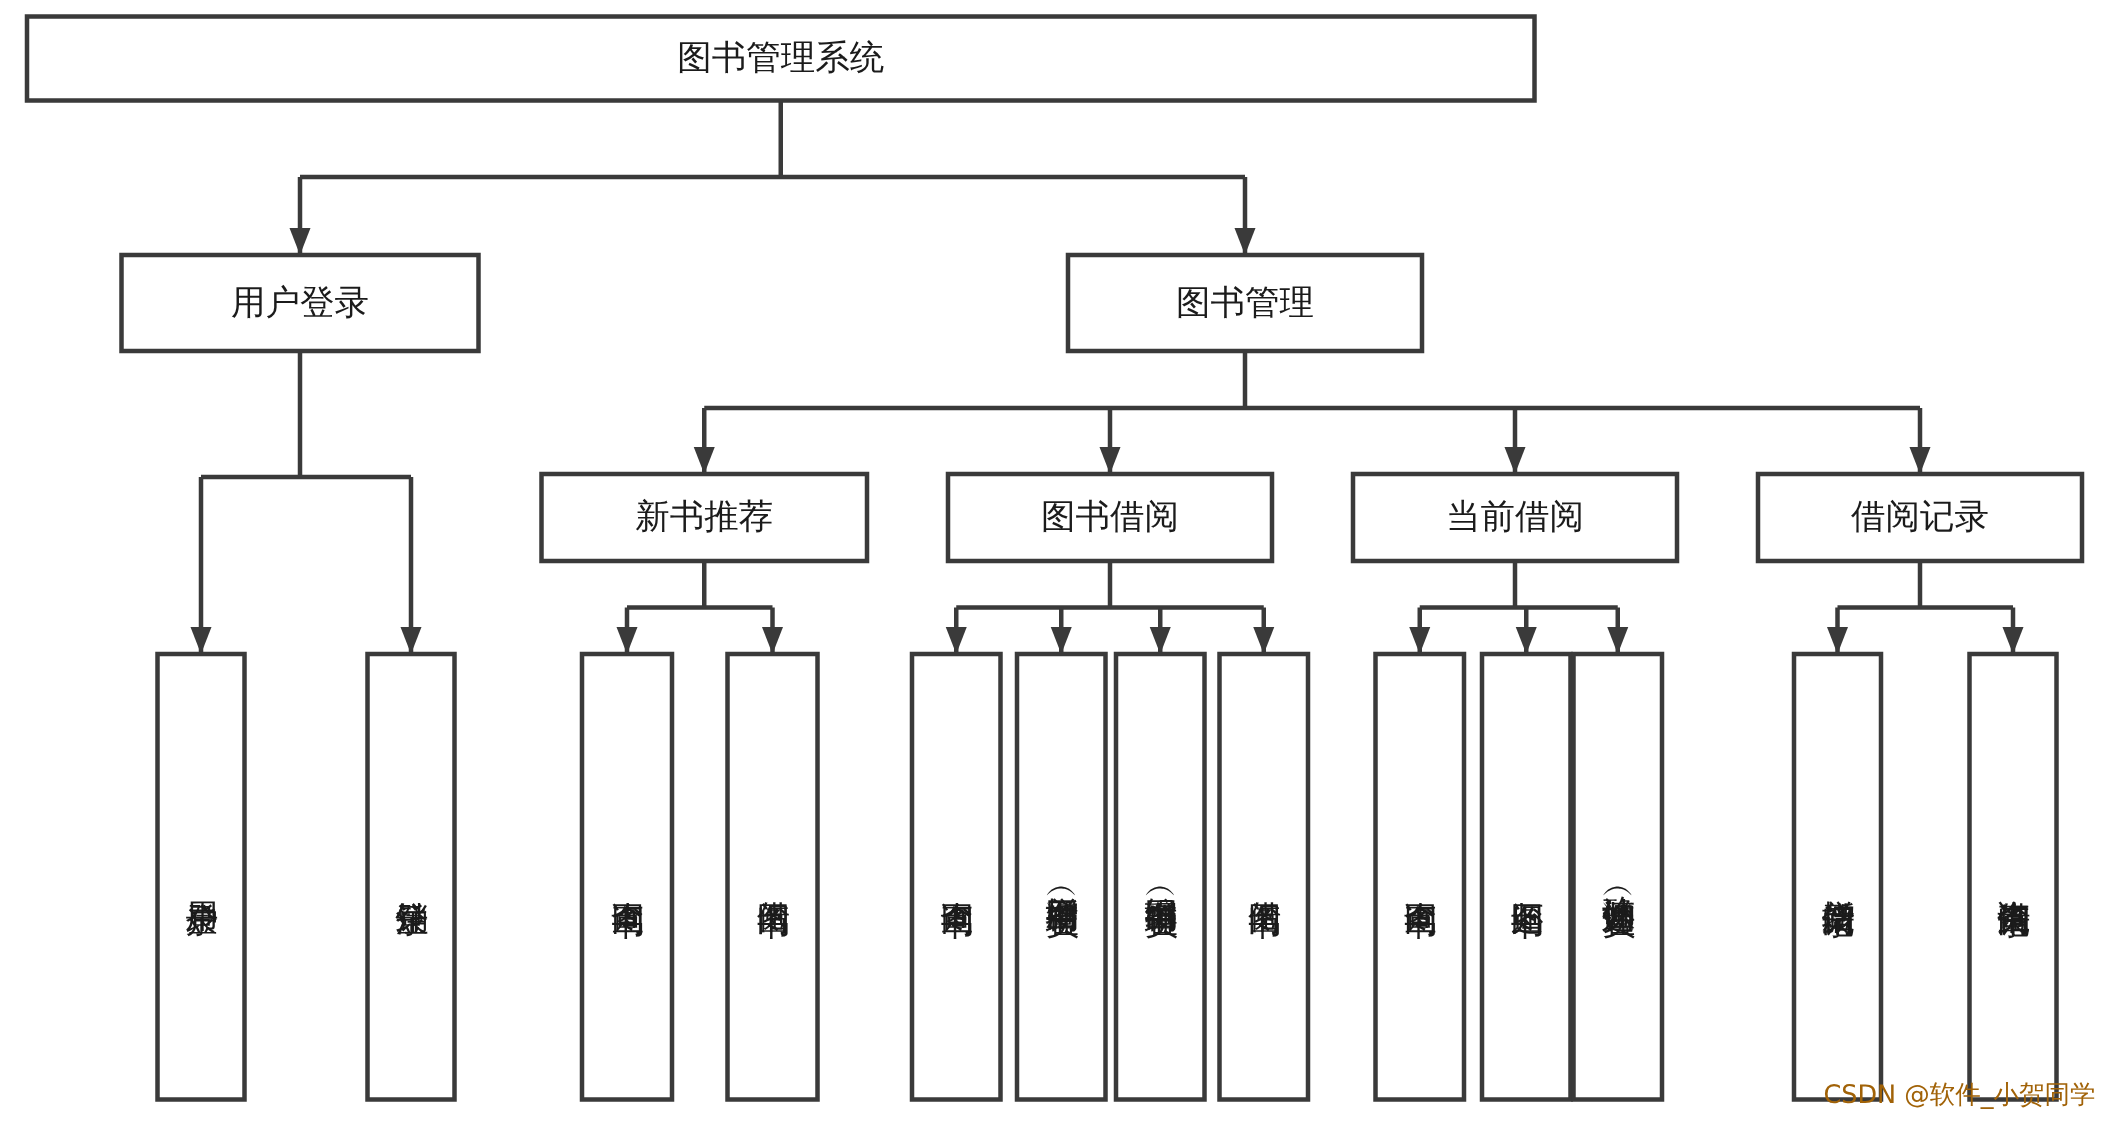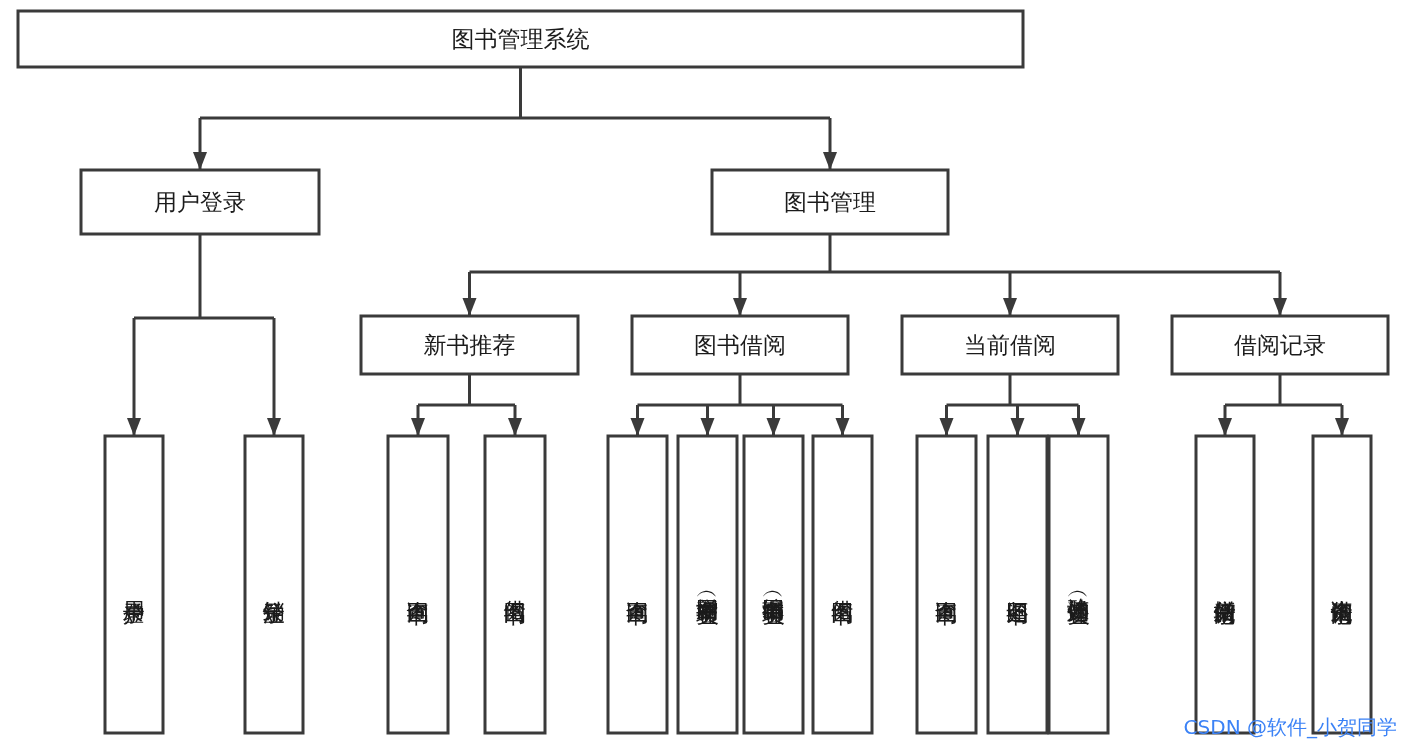--- a/index.html
+++ b/index.html
@@ -65,22 +65,22 @@
     align-items: center;
     justify-content: center;
     white-space: nowrap;
     pointer-events: none;
   }
   .watermark {
     position: absolute;
     right: 8px;
     bottom: 6px;
     font-family: "DejaVu Sans", "Liberation Sans", sans-serif;
-    font-size: 20px;
-    color: #3b82f6;
+    font-size: 17px;
+    color: #a16207;
     white-space: nowrap;
   }
 </style>
 </head>
 <body>
 
 <div id="diagram-root">
 
   <svg class="flow" viewBox="0 0 1405 747">
     <g id="connectors">

